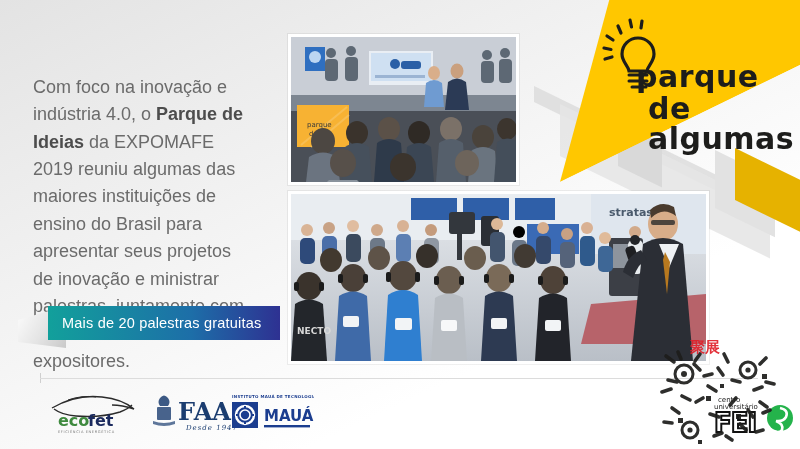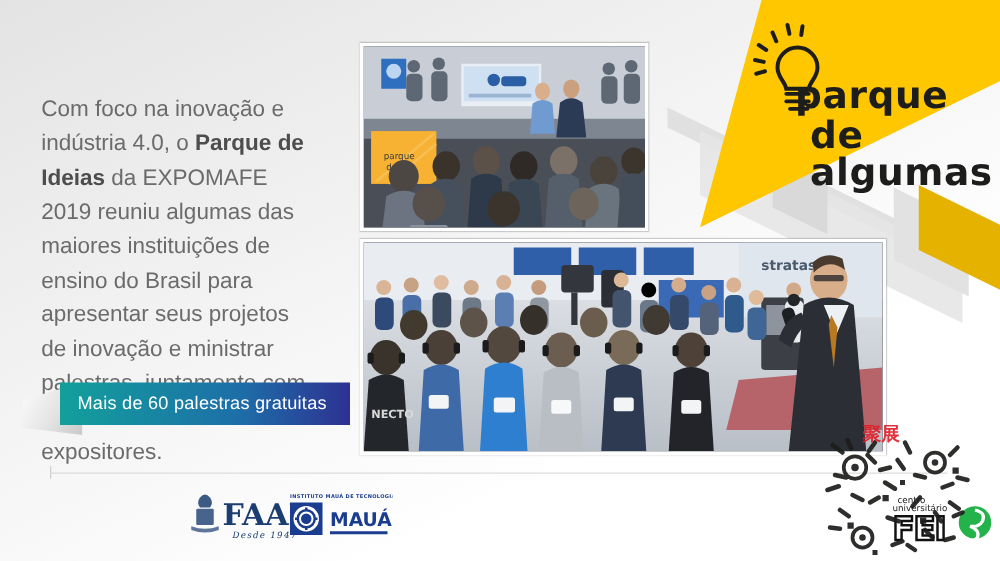--- a/index.html
+++ b/index.html
@@ -116,21 +116,21 @@
     </svg>
     <div class="logo-word">parque</div>
     <div class="logo-word2">de algumas</div>
   </div>
 
 
   <div class="body-copy"><span>Com foco na inovação e indústria 4.0, o </span><b>Parque de Ideias</b><span> da EXPOMAFE 2019 reuniu algumas das maiores instituições de ensino do Brasil para apresentar seus projetos de inovação e ministrar palestras, juntamente com entidades do setor e expositores.</span></div>
 
   <div class="banner-fold"></div>
   <div class="banner">
-    <span>Mais de 60 palestras gratuitas</span>
+    <span>Mais de 20 palestras gratuitas</span>
   </div>
 
   <div class="photo" id="photo-top">
     <svg viewBox="0 0 225 145" preserveAspectRatio="none" aria-hidden="true">
       <defs>
         <linearGradient id="gTopBg" x1="0" y1="0" x2="0" y2="1">
           <stop offset="0" stop-color="#cfd4da"></stop>
             <stop offset="1" stop-color="#9aa3ad"></stop>
         </linearGradient>
       </defs>
@@ -309,20 +309,30 @@
         <path d="M350 56 q-14 6 -18 22 l10 6 q6 -16 14 -18 z" fill="#2b2e35"></path>
       </g>
     </svg>
   </div>
 
   <div class="divider-tick"></div>
   <div class="divider"></div>
 
   <div class="logos">
 
+    <div class="logo-item" style="left:14px;">
+      <svg width="100" height="48" viewBox="0 0 100 48">
+        <path d="M8 20 q24 -14 50 -11 q20 2 32 12 q-12 -4 -22 -4" fill="none" stroke="#2b2b2b" stroke-width="1.4"></path>
+        <path d="M10 21 q8 6 22 7 q24 2 44 -4 q8 -3 12 -7" fill="none" stroke="#2b2b2b" stroke-width="1.4"></path>
+        <path d="M24 12 q14 -5 28 -3" fill="none" stroke="#2b2b2b" stroke-width="1"></path>
+        <text x="14" y="38" font-family="DejaVu Sans, sans-serif" font-size="16" font-weight="bold" fill="#3f8a3f">eco</text>
+        <text x="44" y="38" font-family="DejaVu Sans, sans-serif" font-size="16" font-weight="bold" fill="#1b2a5e">fet</text>
+        <text x="14" y="45" font-family="DejaVu Sans, sans-serif" font-size="3.6" fill="#7a7a7a" letter-spacing="0.6">EFICIÊNCIA ENERGÉTICA</text>
+      </svg>
+    </div>
 
     <div class="logo-item" style="left:118px;">
       <svg width="96" height="48" viewBox="0 0 96 48">
         <g fill="#1b3d70">
           <path d="M12 10 q4 -5 8 0 q3 4 0 8 l-8 0 q-3 -4 0 -8 z" opacity=".85"></path>
           <rect x="9" y="19" width="14" height="13" rx="1" opacity=".8"></rect>
           <path d="M5 33 q11 4 22 0 l0 3 q-11 4 -22 0 z" opacity=".7"></path>
         </g>
         <text x="30" y="32" font-family="DejaVu Serif, serif" font-size="24" font-weight="bold" fill="#1b3d70">FAAP</text>
         <text x="38" y="42" font-family="DejaVu Serif, serif" font-size="7" font-style="italic" fill="#1b3d70" letter-spacing="1">Desde 1947</text>

